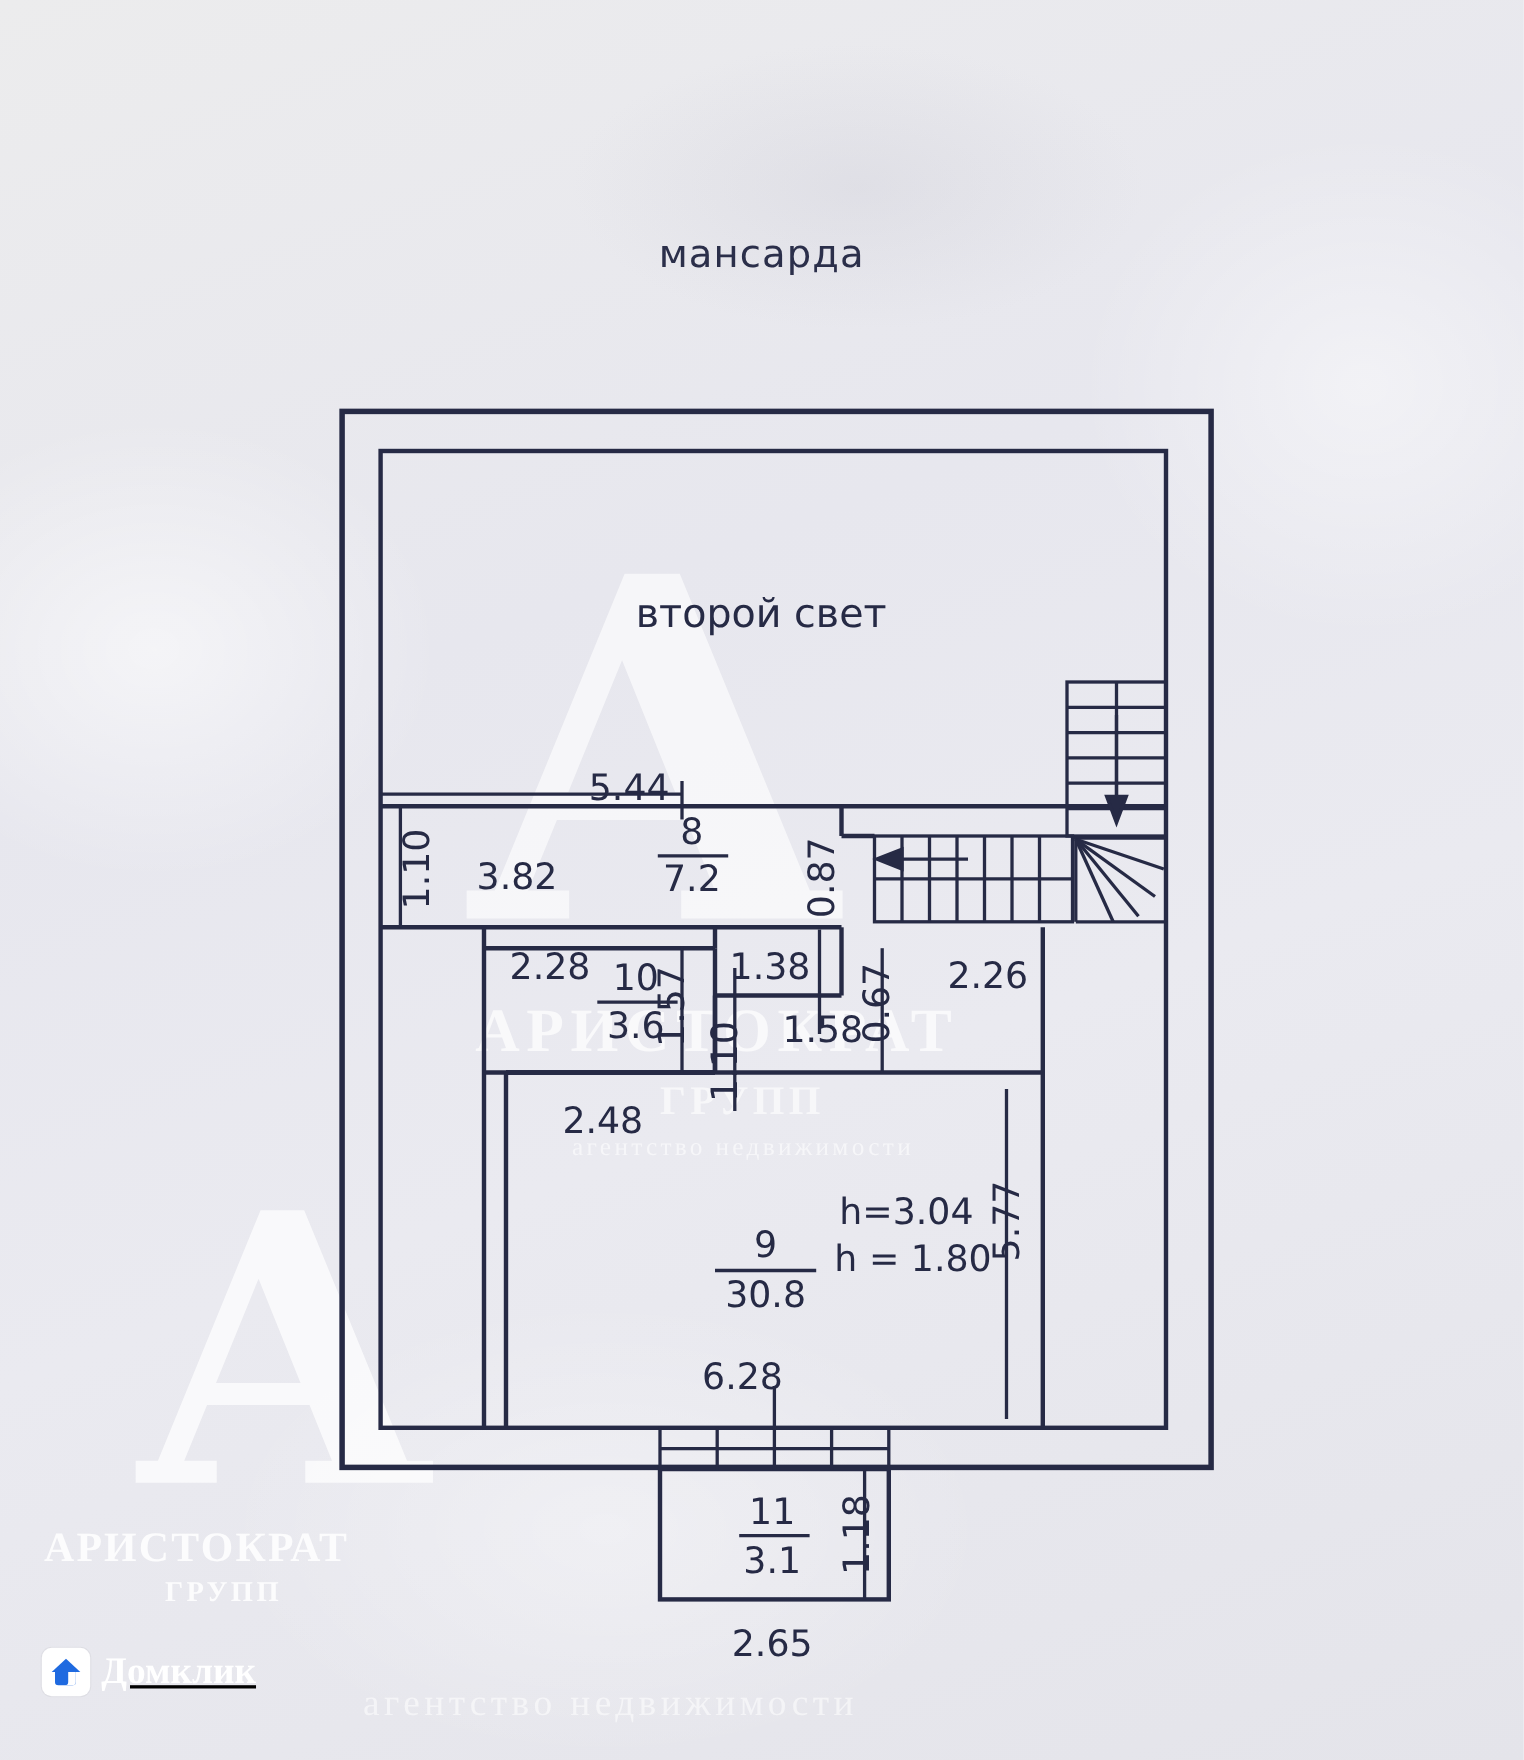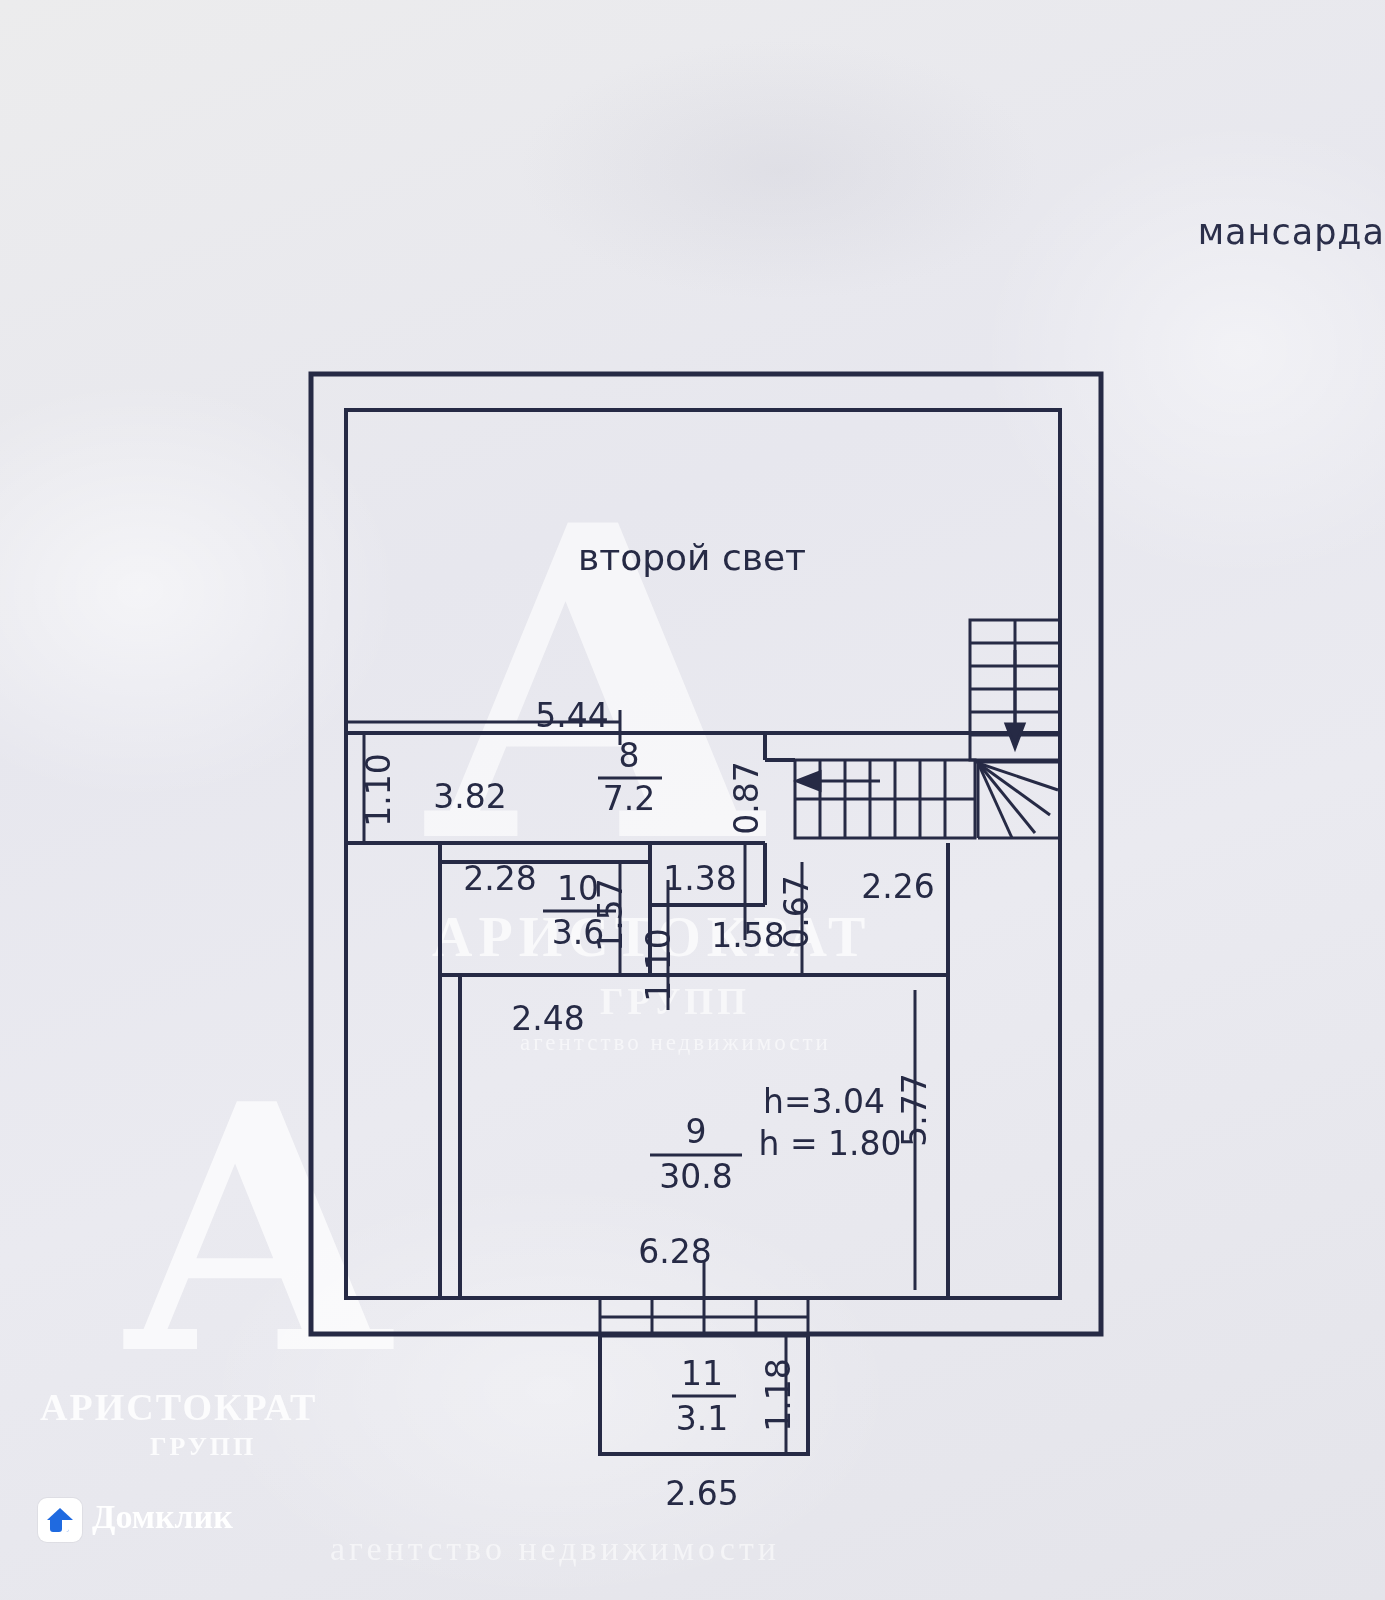--- a/index.html
+++ b/index.html
@@ -120,21 +120,23 @@
     color: rgba(255,255,255,0.55);
     white-space: nowrap;
   }
 
   
   .logo {
     position: absolute;
     left: 38px;
     top: 1498px;
     display: flex;
+    align-items: center;
     gap: 10px;
+    text-decoration: underline;
   }
   .logo-mark {
     width: 44px;
     height: 44px;
     border-radius: 9px;
     background: #ffffff;
     position: relative;
     box-shadow: 0 0 0 1px rgba(0,0,0,0.04);
   }
   .logo-mark::before {
@@ -162,21 +164,21 @@
     color: #ffffff;
     letter-spacing: 0px;
   }
 
   
   .plan-title {
     position: absolute;
     left: 0;
     top: 212px;
     width: 1385px;
-    text-align: right;
+    text-align: center;
     font-family: "DejaVu Sans", sans-serif;
     font-size: 35px;
     color: #2b2f4a;
     letter-spacing: 1px;
   }
 
   
   #drawing {
     position: absolute;
     left: 0;

